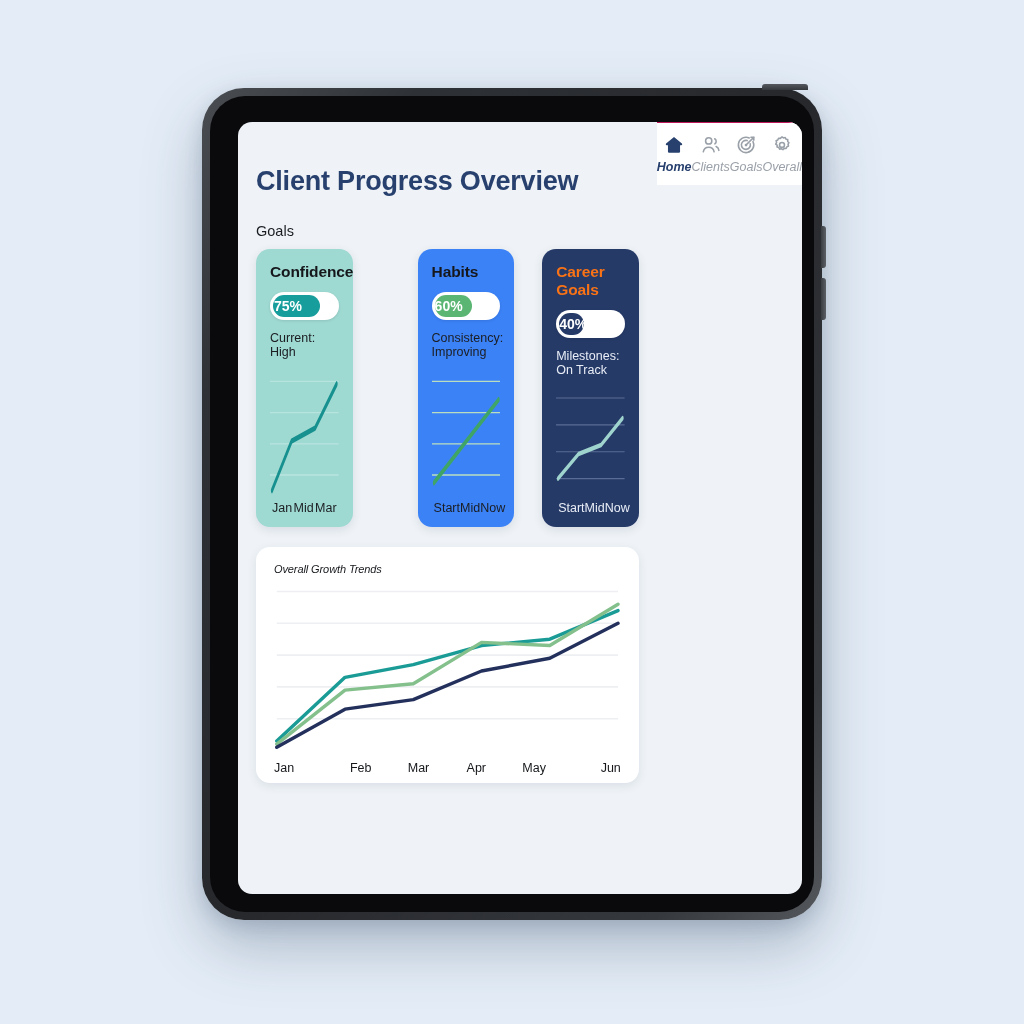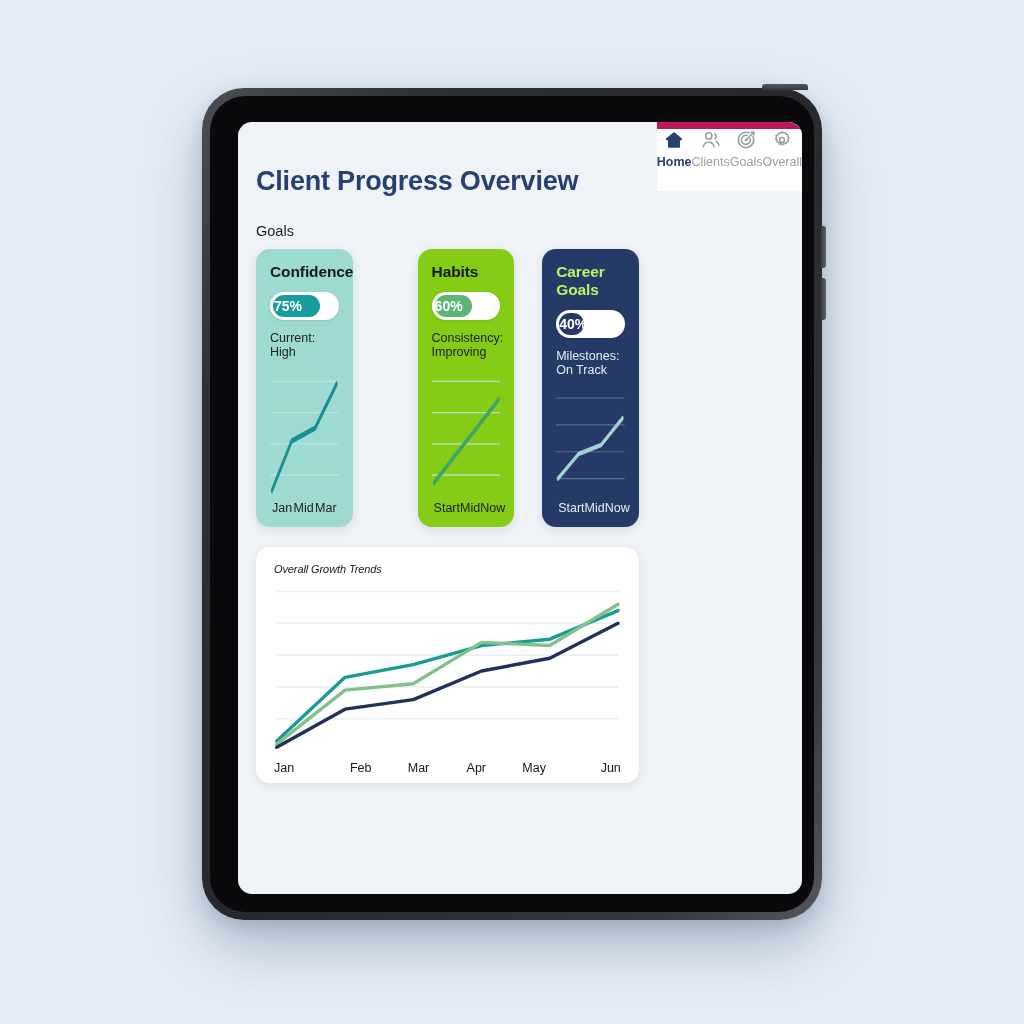--- a/index.html
+++ b/index.html
@@ -57,25 +57,25 @@
 
   
   .cards{display:flex;gap:28px;}
   .card{
     width:166px;height:278px;border-radius:14px;padding:14px 14px 0 14px;
     box-sizing:border-box;position:relative;overflow:hidden;
     box-shadow:0 3px 10px rgba(40,60,90,.12);
     display:flex;flex-direction:column;
   }
   .card.c-confidence{background:#9ed9d2;}
-  .card.c-habits{background:#84cc16;margin-left:37px;}
+  .card.c-habits{background:#3b82f6;margin-left:37px;}
   .card.c-career{background:#263a68;}
   .card-title{font-size:15.5px;font-weight:bold;letter-spacing:-.1px;margin-bottom:11px;}
   .card.c-confidence .card-title,.card.c-habits .card-title{color:#15171b;}
-  .card.c-career .card-title{color:#bef264;}
+  .card.c-career .card-title{color:#f97316;}
 
   .pill{
     height:28px;background:#ffffff;border-radius:14px;padding:3px;
     box-sizing:border-box;position:relative;
     box-shadow:0 1px 3px rgba(0,0,0,.10);
   }
   .pill-fill{
     height:100%;border-radius:11px;display:flex;align-items:center;
     box-sizing:border-box;
   }
@@ -114,22 +114,23 @@
   .trend-plot svg{position:absolute;inset:0;width:100%;height:100%;}
   .trend-axis{
     display:flex;font-size:12.5px;color:#15171b;padding-top:6px;
   }
   .trend-axis span{flex:1;text-align:center;}
   .trend-axis span:first-child{text-align:left;}
   .trend-axis span:last-child{text-align:right;}
 
   
   .tabbar{
-    height:62px;background:#ffffff;display:flex;
-    border-top:7px solid #be185d;
+    height:62px;background:#ffffff;display:flex;align-items:center;
+    border-top:1px solid #be185d;
+    font-style:italic;
   }
   .tab{
     flex:1;display:flex;flex-direction:column;align-items:center;gap:4px;
     cursor:pointer;
   }
   .tab .tlabel{font-size:12.5px;}
   .tab.active .tlabel{color:#27406e;font-weight:bold;}
   .tab:not(.active) .tlabel{color:#9aa0a8;}
   .tab svg{display:block;}
 </style>

